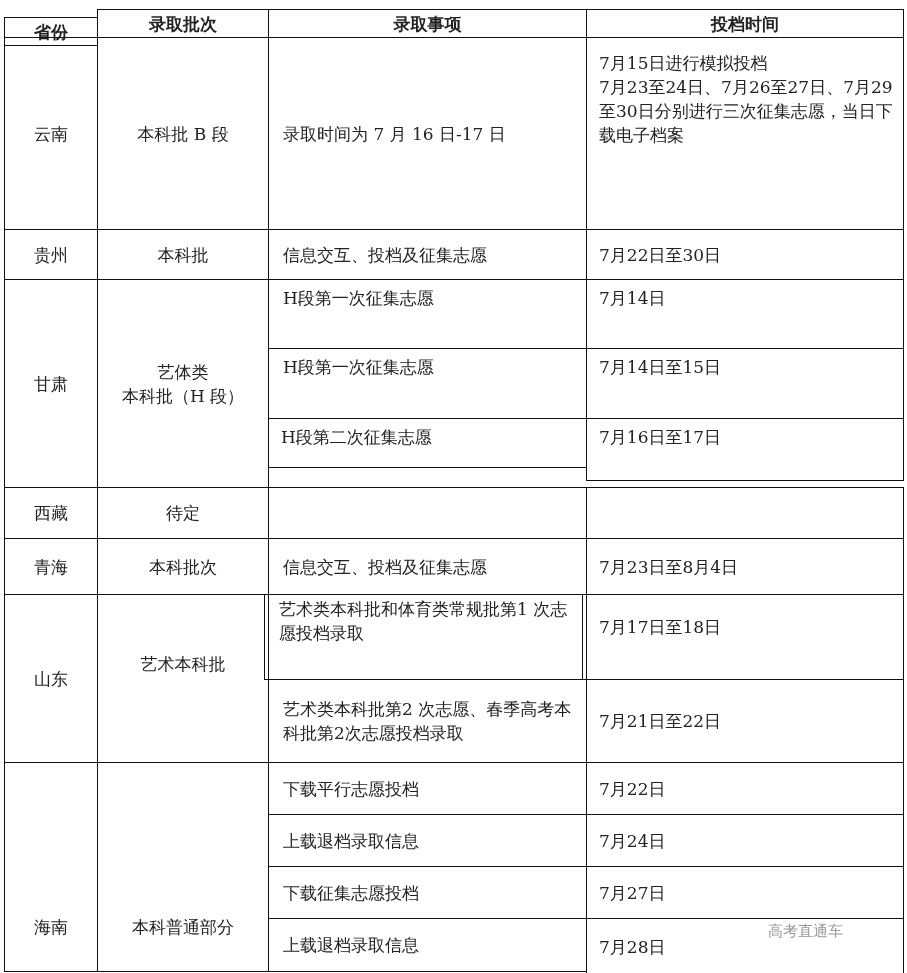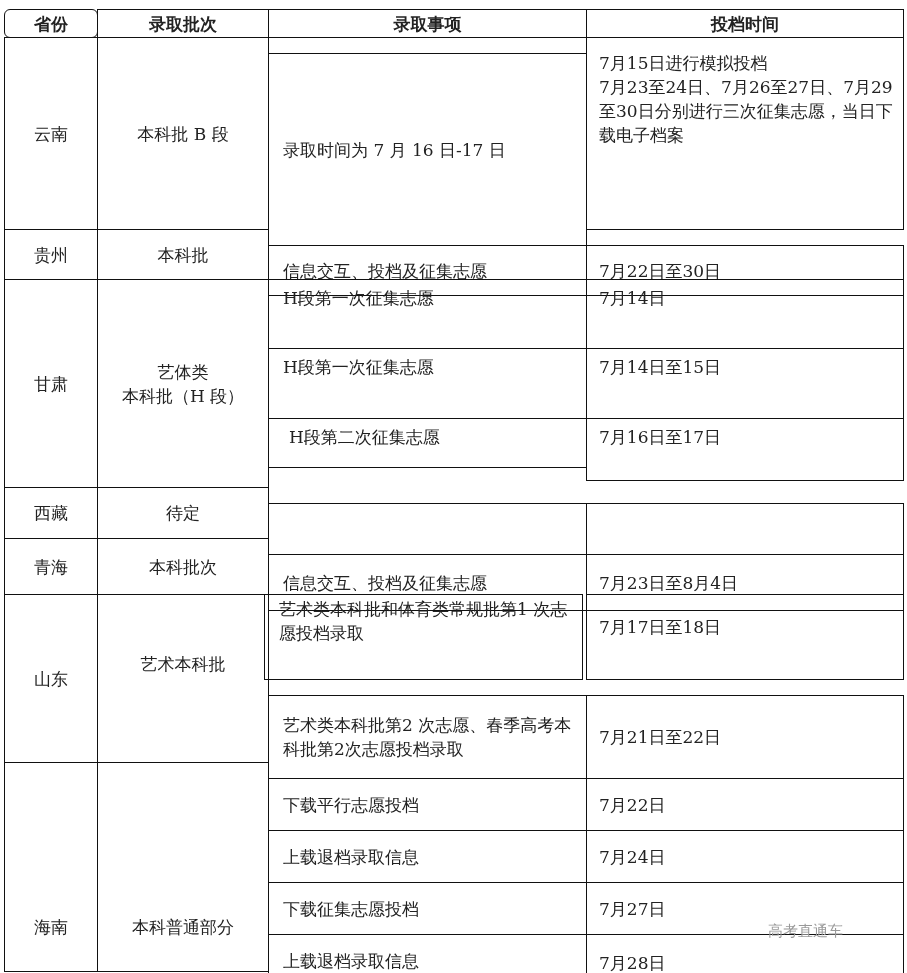--- a/index.html
+++ b/index.html
@@ -4,32 +4,32 @@
 <style>
   html, body { margin: 0; padding: 0; background: #ffffff; }
   body { width: 907px; height: 973px; position: relative; overflow: hidden;
          font-family: "DejaVu Serif", "Liberation Serif", serif; color: #222; }
   .tbl { position: absolute; left: 4px; top: 9px; width: 900px; }
   .cell { position: absolute; box-sizing: border-box; border: 1px solid #111;
           font-size: 17px; line-height: 24px; }
   .hdr { font-family: "DejaVu Sans", "Liberation Sans", sans-serif; font-weight: bold;
          font-size: 17px; display: flex; align-items: center; justify-content: center; }
   .center { display: flex; align-items: center; justify-content: center; text-align: center; }
-  .left { padding-left: 14px; display: flex; align-items: center; margin-top: 16px; }
+  .left { padding-left: 14px; display: flex; align-items: center; }
   .top { padding-left: 12px; padding-top: 6px; }
   .ml { white-space: pre-line; }
   .watermark { position: absolute; left: 768px; top: 922px; font-family: "DejaVu Sans", sans-serif;
                font-size: 15px; color: #999; }
 </style>
 </head>
 <body>
 
 <div class="tbl">
 
-  <div class="cell hdr" style="left:0;top:0;width:94px;height:29px;border-radius:6px;">省份</div>
+  <div class="cell hdr" style="left:0;top:8px;width:94px;height:29px;">省份</div>
   <div class="cell hdr" style="left:93px;top:0;width:172px;height:29px;">录取批次</div>
   <div class="cell hdr" style="left:264px;top:0;width:319px;height:29px;">录取事项</div>
   <div class="cell hdr" style="left:582px;top:0;width:318px;height:29px;">投档时间</div>
 
   <div class="cell center" style="left:0;top:28px;width:94px;height:193px;">云南</div>
   <div class="cell center" style="left:93px;top:28px;width:172px;height:193px;">本科批 B 段</div>
   <div class="cell left" style="left:264px;top:28px;width:319px;height:193px;">录取时间为 7 月 16 日-17 日</div>
   <div class="cell top ml" style="left:582px;top:28px;width:318px;height:193px;padding-top:13px;">7月15日进行模拟投档
 7月23至24日、7月26至27日、7月29至30日分别进行三次征集志愿，当日下载电子档案</div>
 
@@ -38,21 +38,21 @@
   <div class="cell left" style="left:264px;top:220px;width:319px;height:51px;">信息交互、投档及征集志愿</div>
   <div class="cell left" style="left:582px;top:220px;width:318px;height:51px;padding-left:12px;">7月22日至30日</div>
 
   <div class="cell center" style="left:0;top:270px;width:94px;height:209px;">甘肃</div>
   <div class="cell center ml" style="left:93px;top:270px;width:172px;height:209px;">艺体类
 本科批（H 段）</div>
   <div class="cell top" style="left:264px;top:270px;width:319px;height:70px;padding-left:14px;">H段第一次征集志愿</div>
   <div class="cell top" style="left:582px;top:270px;width:318px;height:70px;">7月14日</div>
   <div class="cell top" style="left:264px;top:339px;width:319px;height:71px;padding-left:14px;">H段第一次征集志愿</div>
   <div class="cell top" style="left:582px;top:339px;width:318px;height:71px;">7月14日至15日</div>
-  <div class="cell top" style="left:264px;top:409px;width:319px;height:50px;padding-left:20px;">H段第二次征集志愿</div>
+  <div class="cell top" style="left:264px;top:409px;width:319px;height:50px;padding-left:12px;">H段第二次征集志愿</div>
   <div class="cell top" style="left:582px;top:409px;width:318px;height:63px;">7月16日至17日</div>
 
   <div class="cell center" style="left:0;top:478px;width:94px;height:52px;">西藏</div>
   <div class="cell center" style="left:93px;top:478px;width:172px;height:52px;">待定</div>
   <div class="cell left" style="left:264px;top:478px;width:319px;height:52px;"></div>
   <div class="cell left" style="left:582px;top:478px;width:318px;height:52px;"></div>
 
   <div class="cell center" style="left:0;top:529px;width:94px;height:57px;">青海</div>
   <div class="cell center" style="left:93px;top:529px;width:172px;height:57px;">本科批次</div>
   <div class="cell left" style="left:264px;top:529px;width:319px;height:57px;">信息交互、投档及征集志愿</div>

